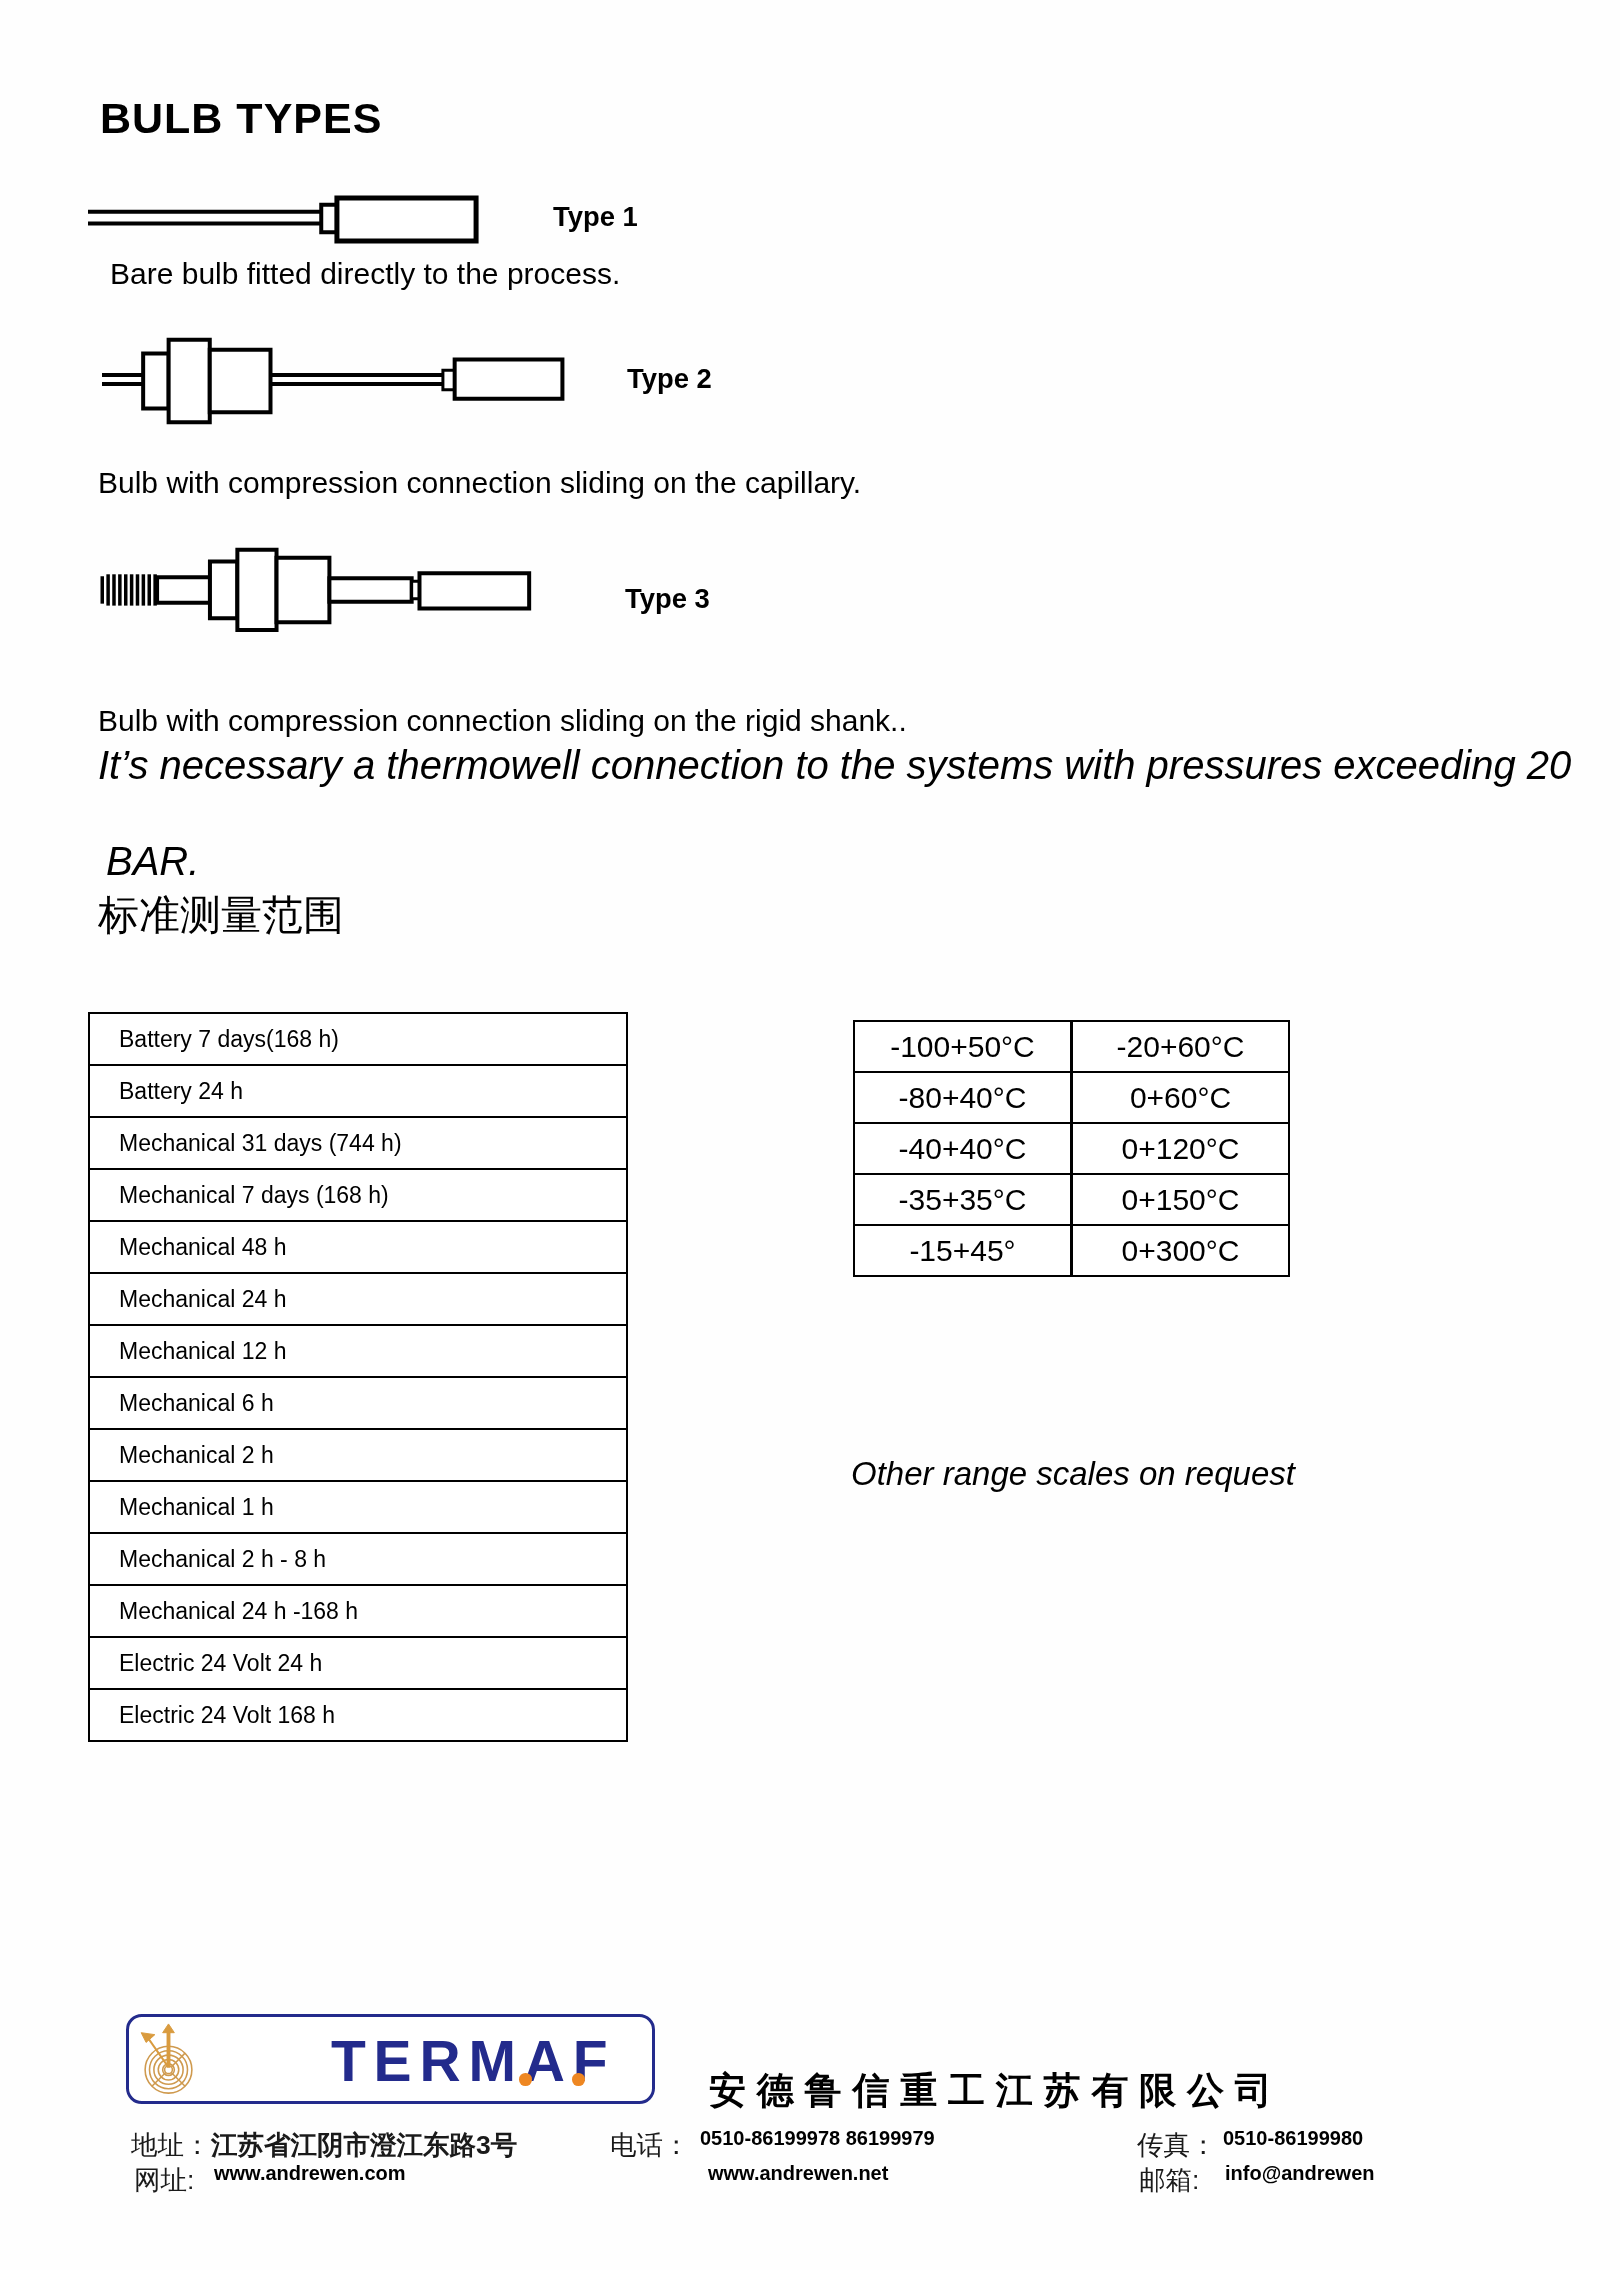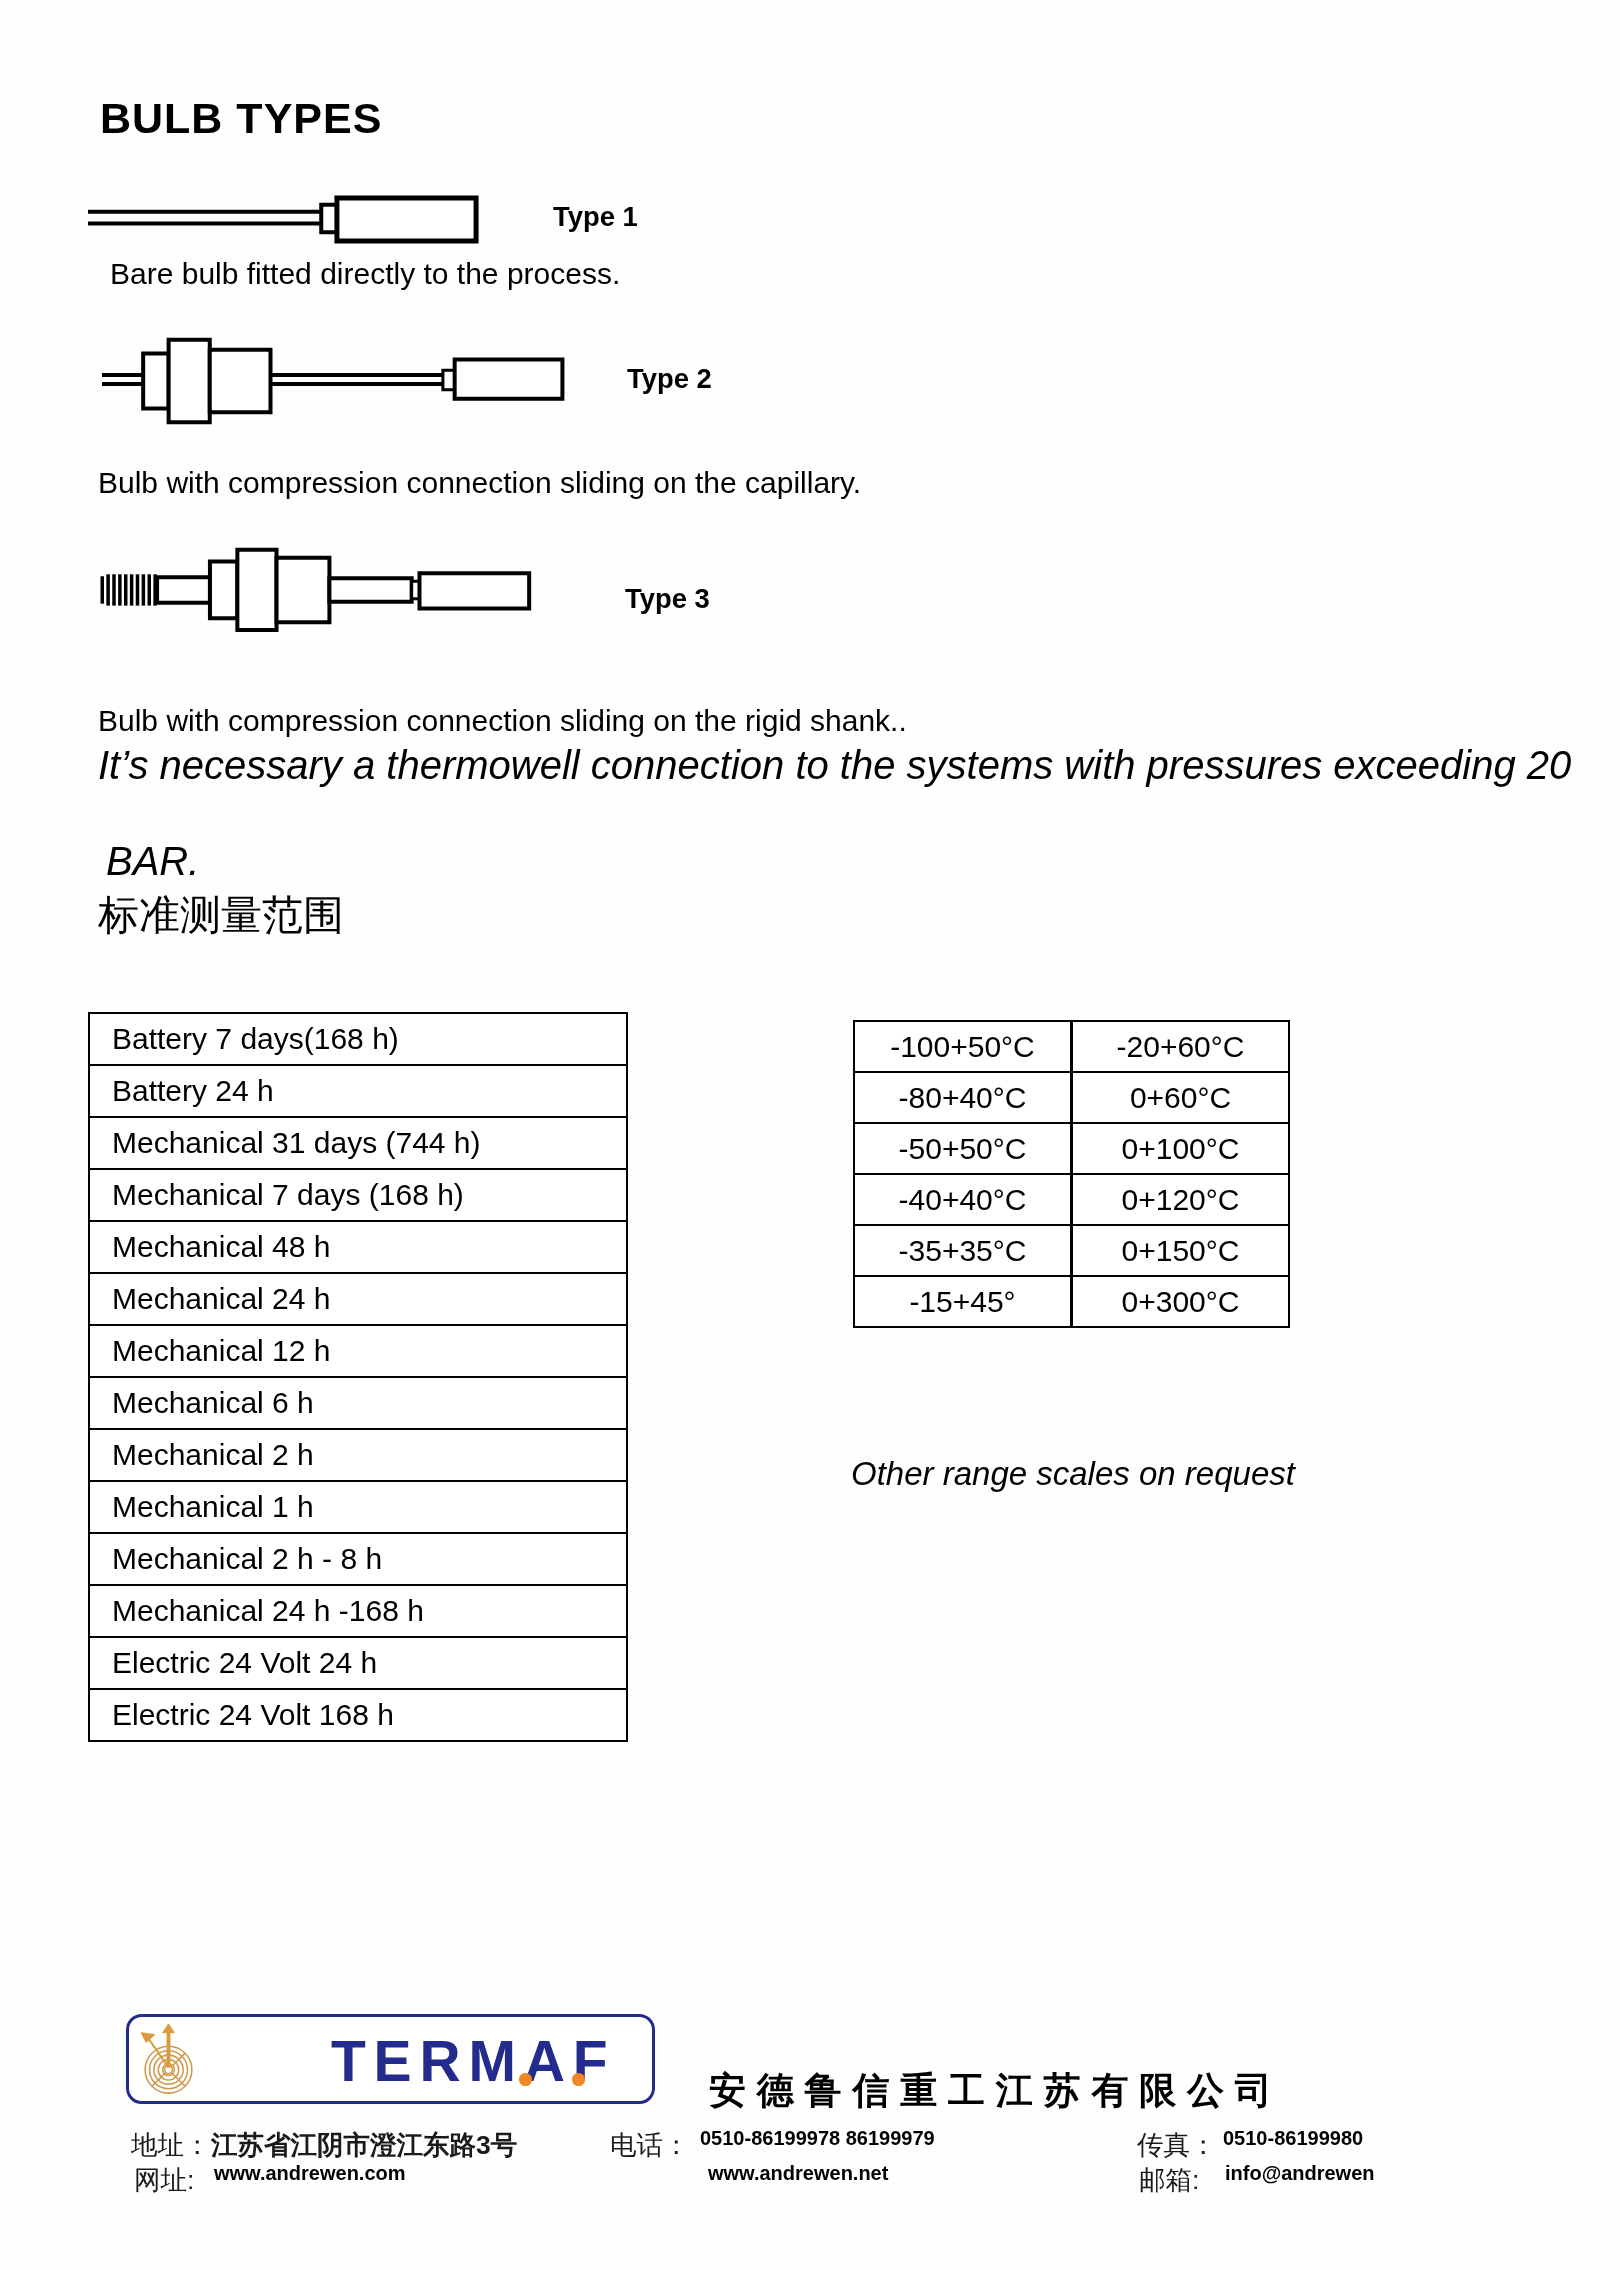--- a/index.html
+++ b/index.html
@@ -14,21 +14,21 @@
   .body-text{font-size:30px;}
   .t1desc{left:110px;top:257px;}
   .t2desc{left:98px;top:466px;}
   .t3desc{left:98px;top:704px;}
   .body-italic{font-size:40px;font-style:italic;}
   .note1{left:98px;top:743px;}
   .note2{left:98px;top:839px;margin-left:8px;}
   .cn-heading{left:98px;top:888px;font-size:41px;font-family:"DejaVu Serif","Liberation Serif",serif;}
   .movement-table{left:88px;top:1012px;width:536px;border:2.9px solid #000;background:#fff;}
   .mrow{height:50px;border-top:2.9px solid #000;display:flex;align-items:center;
-        padding-left:22px;font-size:30px;}
+        padding-left:29px;font-size:23px;}
   .mrow:first-child{border-top:none;}
   .range-table{left:853px;top:1012px;width:433px;border:2.9px solid #000;background:#fff;margin-top:8px;}
   .rrow{display:flex;height:49px;border-top:2.9px solid #000;}
   .rrow:first-child{border-top:none;}
   .rcell{width:50%;display:flex;align-items:center;justify-content:center;font-size:30px;}
   .rcell.c2{border-left:3.9px solid #000;}
   .range-note{left:851px;top:1455px;font-size:33px;font-style:italic;}
   .logo-box{left:126px;top:2014px;width:523px;height:84px;border:3.9px solid #232b8c;
             border-radius:15.7px;background:#fff;}
   .logo-text{position:absolute;left:202px;top:10.8px;font-size:57px;font-weight:bold;
@@ -171,24 +171,20 @@
   <div class="abs range-table">
     <div class="rrow">
       <div class="rcell">-100+50°C</div>
       <div class="rcell c2">-20+60°C</div>
     </div>
     <div class="rrow">
       <div class="rcell">-80+40°C</div>
       <div class="rcell c2">0+60°C</div>
     </div>
     <div class="rrow">
-      <div class="rcell">-50+50°C</div>
-      <div class="rcell c2">0+100°C</div>
-    </div>
-    <div class="rrow">
       <div class="rcell">-40+40°C</div>
       <div class="rcell c2">0+120°C</div>
     </div>
     <div class="rrow">
       <div class="rcell">-35+35°C</div>
       <div class="rcell c2">0+150°C</div>
     </div>
     <div class="rrow">
       <div class="rcell">-15+45°</div>
       <div class="rcell c2">0+300°C</div>

